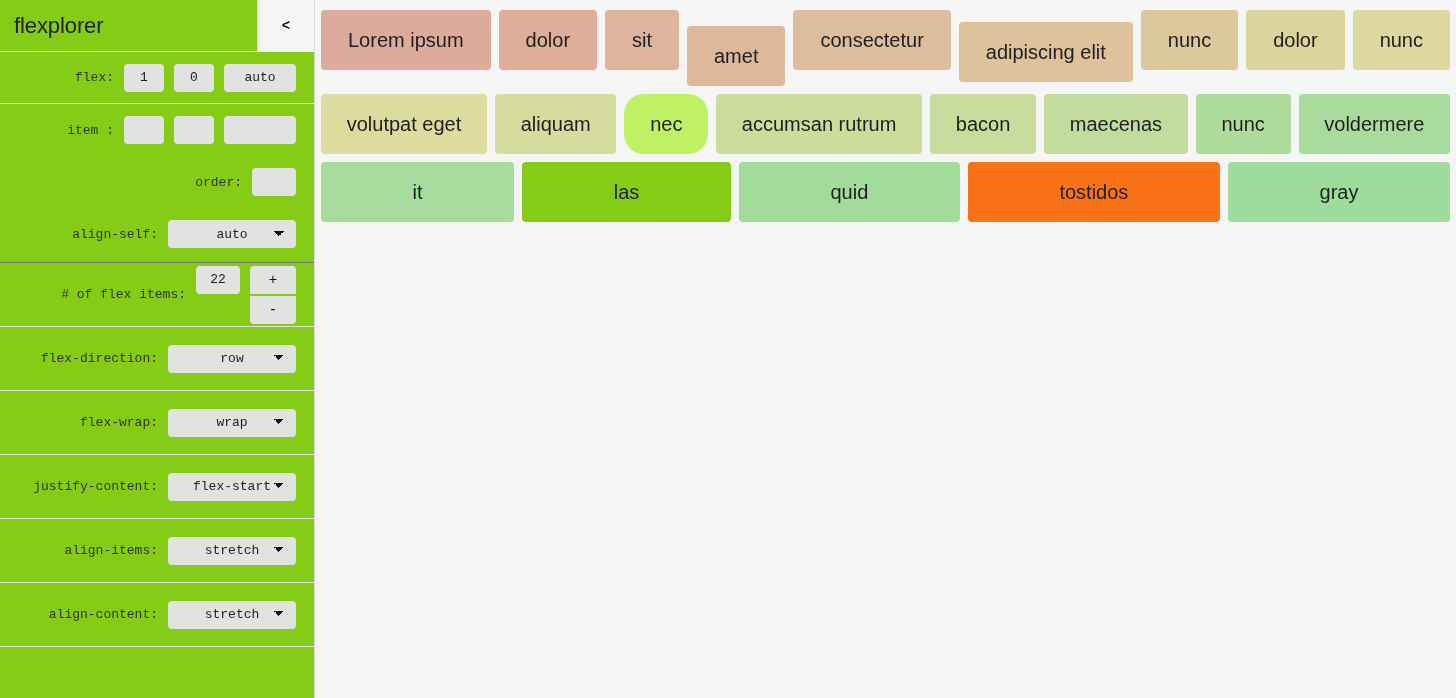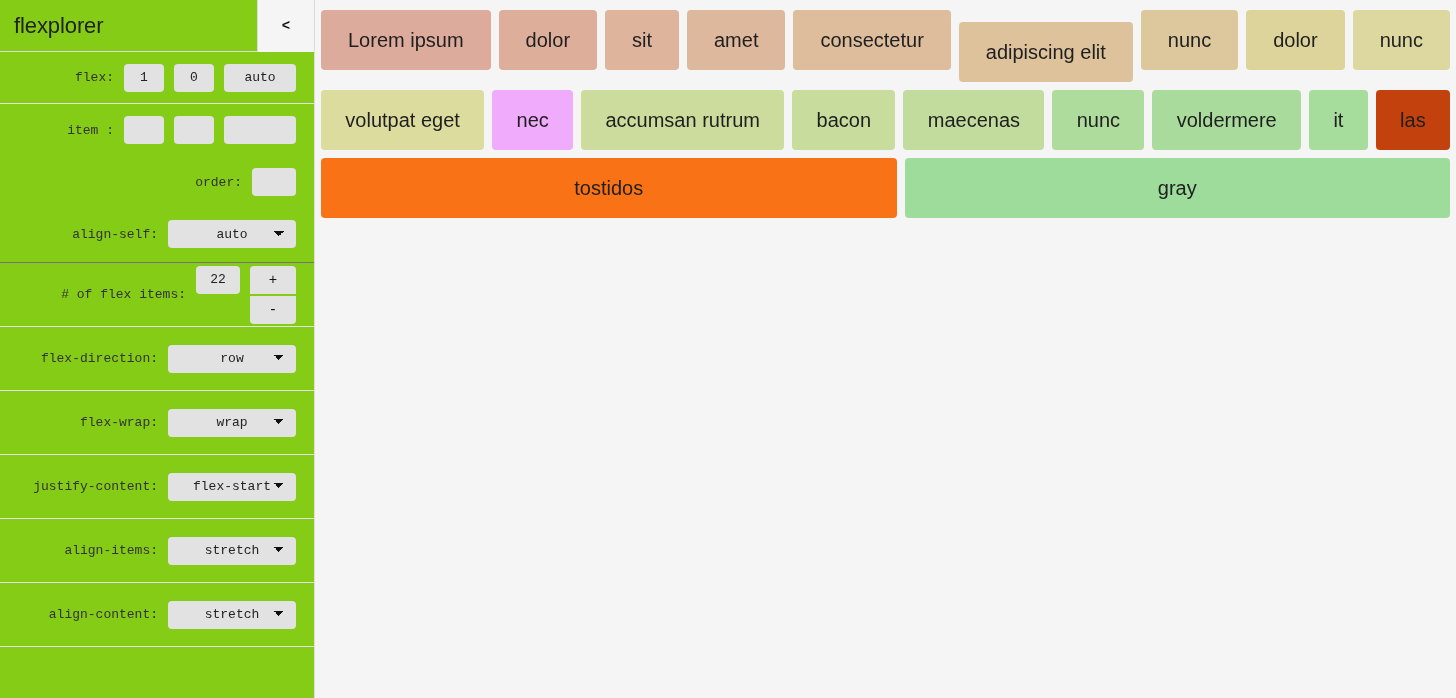--- a/index.html
+++ b/index.html
@@ -243,33 +243,35 @@
       <select class="sel"><option value="stretch">stretch</option><option value="flex-start">flex-start</option><option value="flex-end">flex-end</option><option value="center">center</option><option value="space-between">space-between</option><option value="space-around">space-around</option></select>
     </div>
 
   </aside>
 
   <main class="canvas">
     <div class="flex-container">
         <div class="flex-item" style="background: rgb(220, 171, 155);">Lorem ipsum</div>
         <div class="flex-item" style="background: rgb(221, 175, 155);">dolor</div>
         <div class="flex-item" style="background: rgb(222, 180, 156);">sit</div>
-        <div class="flex-item" style="background: rgb(221, 184, 156);">amet</div>
+        <div class="flex-item" style="background: rgb(221, 184, 156); margin-top: 16px;">amet</div>
         <div class="flex-item" style="background: rgb(221, 189, 156);">consectetur</div>
         <div class="flex-item" style="background: rgb(221, 194, 156); margin-top: 12px;">adipiscing elit</div>
         <div class="flex-item" style="background: rgb(221, 199, 156);">nunc</div>
         <div class="flex-item" style="background: rgb(221, 212, 156);">dolor</div>
         <div class="flex-item" style="background: rgb(221, 216, 160);">nunc</div>
         <div class="flex-item" style="background: rgb(219, 220, 158);">volutpat eget</div>
-        <div class="flex-item" style="background: #f0abfc;">nec</div>
+        <div class="flex-item" style="background: rgb(213, 220, 157);">aliquam</div>
+        <div class="flex-item" style="background: #bef264; border-radius: 20px;">nec</div>
         <div class="flex-item" style="background: rgb(203, 220, 157);">accumsan rutrum</div>
         <div class="flex-item" style="background: rgb(199, 220, 157);">bacon</div>
         <div class="flex-item" style="background: rgb(193, 220, 157);">maecenas</div>
         <div class="flex-item" style="background: rgb(174, 220, 156);">nunc</div>
         <div class="flex-item" style="background: rgb(169, 220, 156);">voldermere</div>
         <div class="flex-item" style="background: rgb(166, 220, 156);">it</div>
-        <div class="flex-item" style="background: #c2410c;">las</div>
+        <div class="flex-item" style="background: #84cc16;">las</div>
+        <div class="flex-item" style="background: rgb(161, 220, 155);">quid</div>
         <div class="flex-item" style="background: #f97316;">tostidos</div>
         <div class="flex-item" style="background: rgb(157, 220, 155);">gray</div>
       </div>
   </main>
 
 </div>
 
 </body></html>

